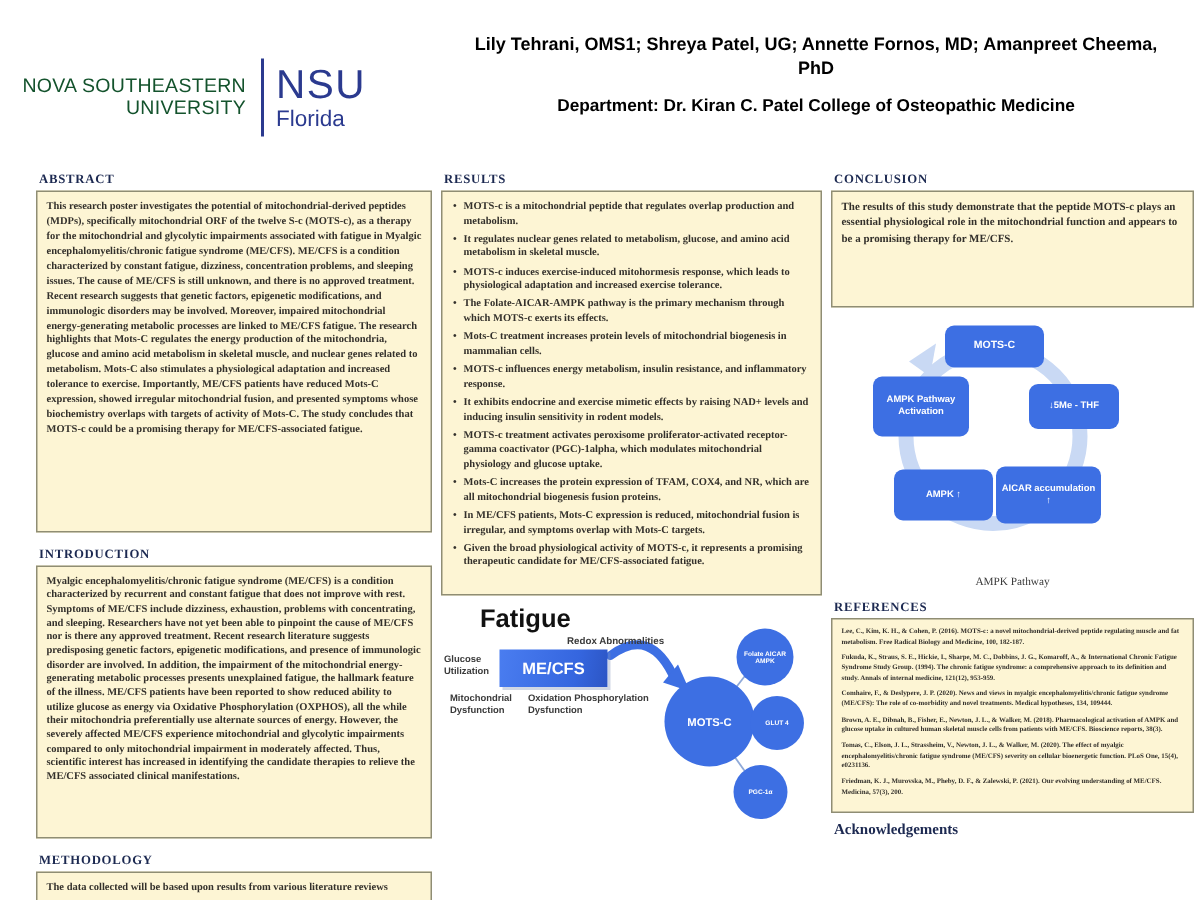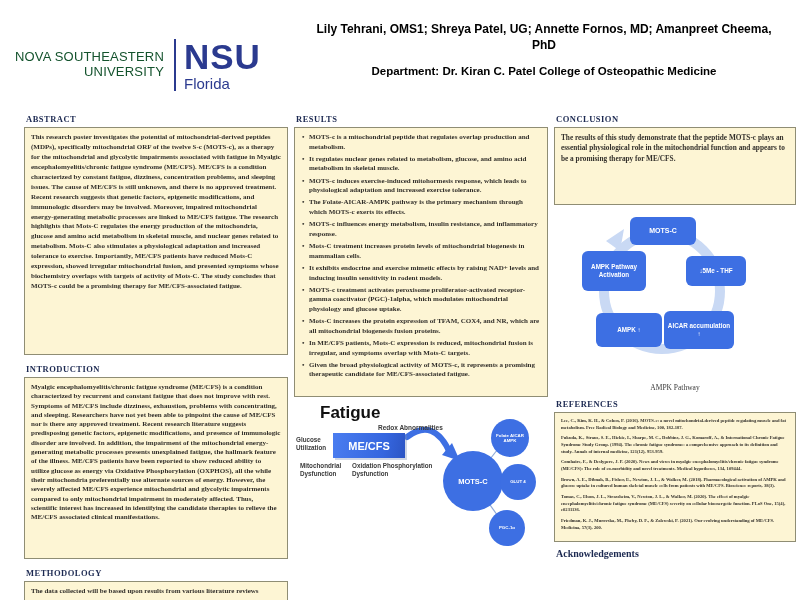--- a/index.html
+++ b/index.html
@@ -5,21 +5,21 @@
   html,body{margin:0;padding:0;background:#ffffff;}
   #poster{position:relative;width:800px;height:600px;background:#ffffff;overflow:hidden;
           font-family:"Liberation Serif", serif;}
 
   
   .logo-area{position:absolute;left:14px;top:30px;width:270px;height:70px;display:flex;align-items:center;}
   .logo-wordmark{width:150px;text-align:right;color:#14532d;font-family:"Liberation Sans",sans-serif;
                  font-size:13px;font-weight:400;line-height:1.15;letter-spacing:.2px;}
   .logo-divider{width:2px;height:52px;background:#2b3a8f;margin:0 8px 0 10px;}
   .logo-nsu{color:#2b3a8f;font-family:"Liberation Sans",sans-serif;}
-  .logo-nsu .acronym{font-size:35px;font-weight:700;letter-spacing:1px;line-height:1;}
+  .logo-nsu .acronym{font-size:27px;font-weight:400;letter-spacing:1px;line-height:1;}
   .logo-nsu .state{font-size:15px;font-weight:400;margin-top:1px;}
 
   .title-area{position:absolute;left:296px;top:20px;width:496px;text-align:center;
               font-family:"Liberation Sans",sans-serif;color:#000;}
   .poster-title{font-size:12px;font-weight:bold;line-height:1.3;}
   .poster-authors{font-size:12px;font-weight:bold;line-height:1.3;margin-top:2px;padding:0 18px;}
   .poster-dept{font-size:11.5px;font-weight:bold;margin-top:12px;}
 
   
   .col{position:absolute;top:114px;}
@@ -111,22 +111,22 @@
   </div>
 
   <div class="col" id="col-mid">
     <div class="section-heading">RESULTS</div>
     <div class="box" style="height:258px;line-height:1.38;">
       <ul class="bullets">
         <li>MOTS-c is a mitochondrial peptide that regulates overlap production and metabolism.</li>
         <li>It regulates nuclear genes related to metabolism, glucose, and amino acid metabolism in skeletal muscle.</li>
         <li>MOTS-c induces exercise-induced mitohormesis response, which leads to physiological adaptation and increased exercise tolerance.</li>
         <li>The Folate-AICAR-AMPK pathway is the primary mechanism through which MOTS-c exerts its effects.</li>
+        <li>Mots-C treatment increases protein levels of mitochondrial biogenesis in mammalian cells.</li>
         <li>MOTS-c influences energy metabolism, insulin resistance, and inflammatory response.</li>
-        <li>Mots-C treatment increases protein levels of mitochondrial biogenesis in mammalian cells.</li>
         <li>It exhibits endocrine and exercise mimetic effects by raising NAD+ levels and inducing insulin sensitivity in rodent models.</li>
         <li>MOTS-c treatment activates peroxisome proliferator-activated receptor-gamma coactivator (PGC)-1alpha, which modulates mitochondrial physiology and glucose uptake.</li>
         <li>Mots-C increases the protein expression of TFAM, COX4, and NR, which are all mitochondrial biogenesis fusion proteins.</li>
         <li>In ME/CFS patients, Mots-C expression is reduced, mitochondrial fusion is irregular, and symptoms overlap with Mots-C targets.</li>
         <li>Given the broad physiological activity of MOTS-c, it represents a promising therapeutic candidate for ME/CFS-associated fatigue.</li>
       </ul>
     </div>
 
     <div id="figure1">
       <svg width="254" height="168" viewBox="0 0 254 168">

